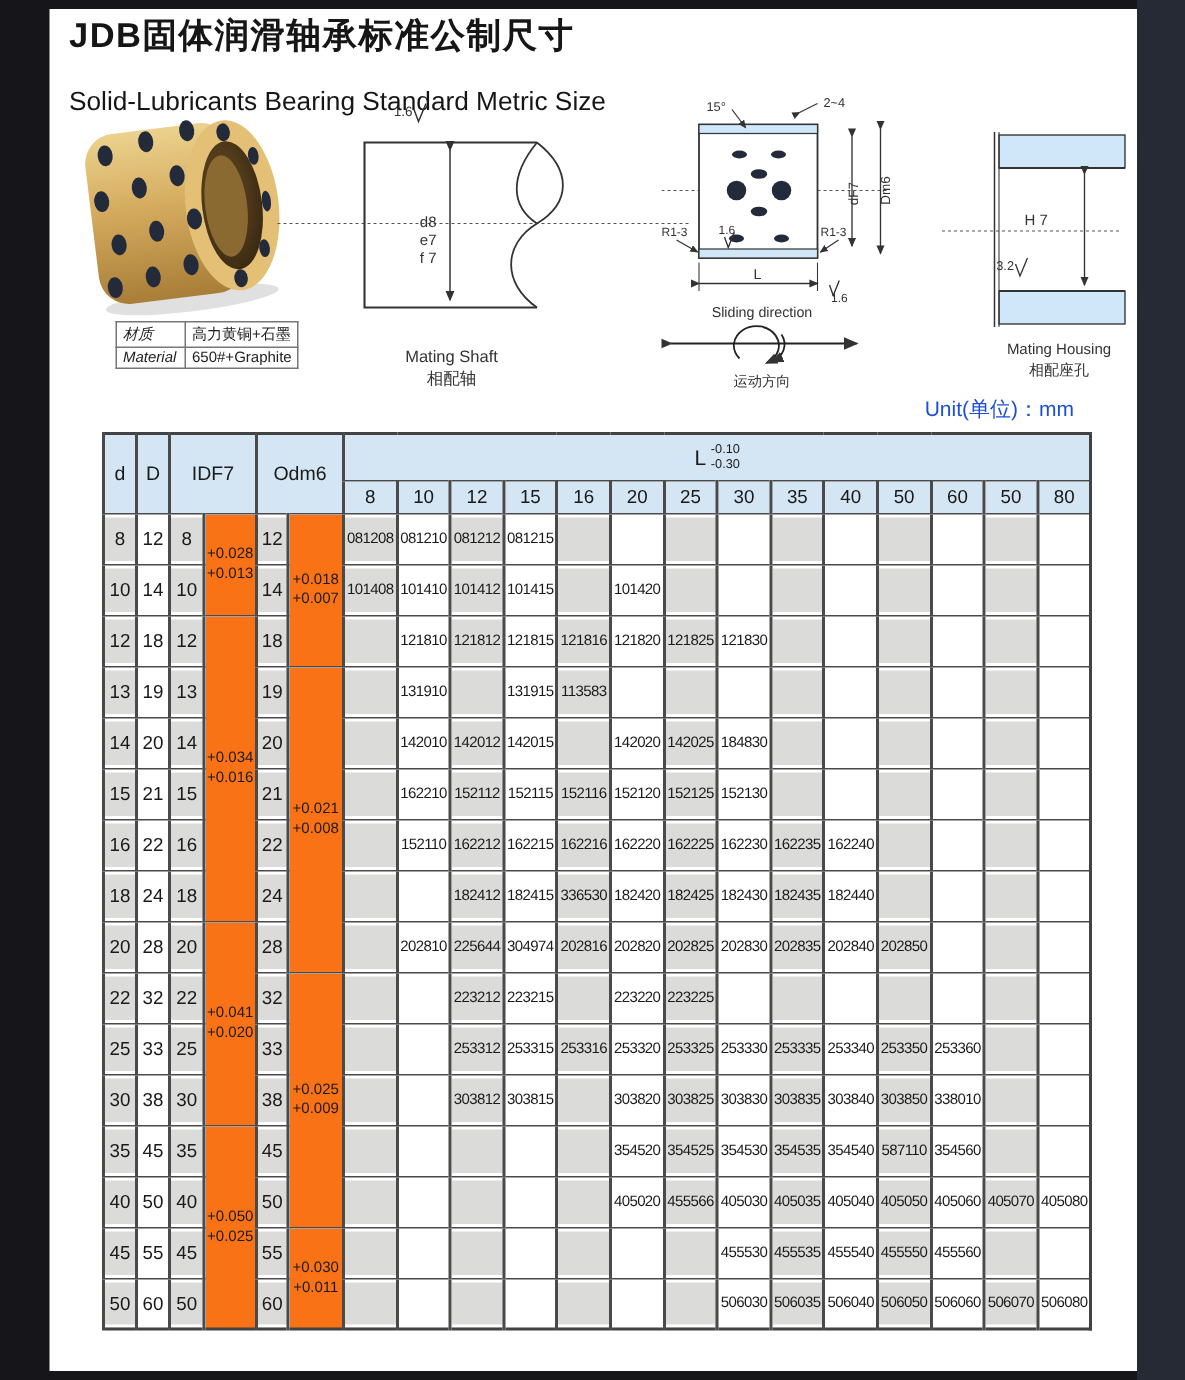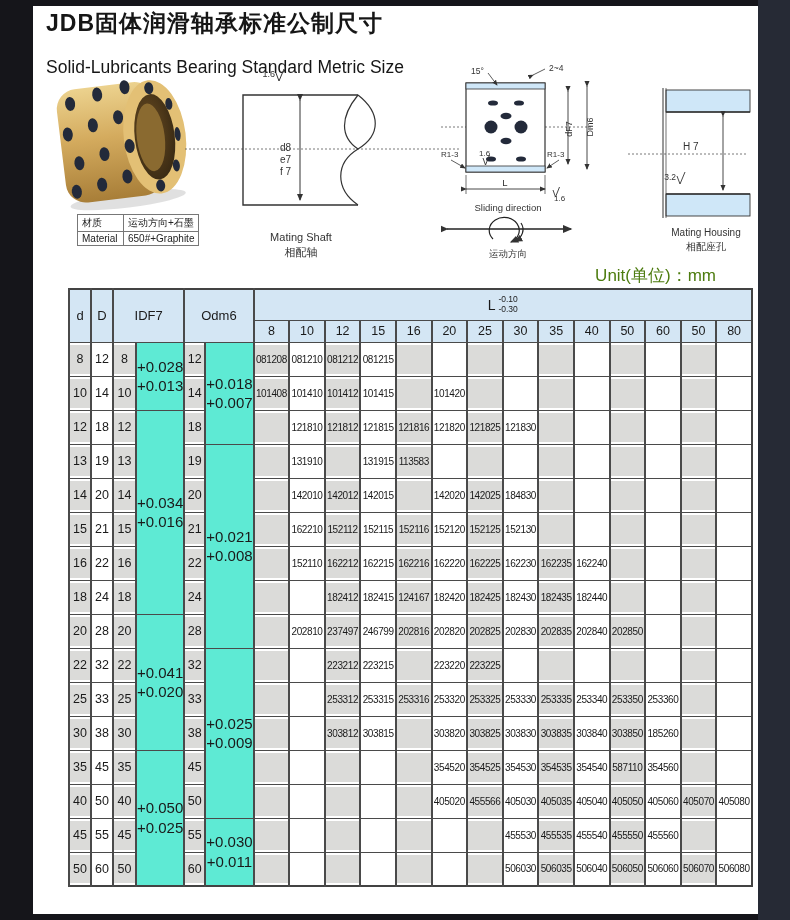--- a/index.html
+++ b/index.html
@@ -5,42 +5,42 @@
   * { margin:0; padding:0; box-sizing:border-box; }
   html,body { width:790px; height:920px; }
   body { position:relative; background:#15151a; font-family:"Liberation Sans",sans-serif; overflow:hidden; color:#1a1a1a; }
   .band-right { position:absolute; top:0; right:0; width:32px; height:920px; background:#262a35; }
   .content { position:absolute; left:33px; top:6px; width:725px; height:908px; background:#ffffff; }
 
   .titles { position:absolute; left:13px; top:2px; }
   .t-zh { font-size:23px; font-weight:bold; letter-spacing:1px; color:#161616; }
   .t-en { font-size:17.5px; color:#161616; margin-top:18px; }
 
-  .unit { position:absolute; top:258px; right:42px; font-size:17px; color:#4d7c0f; }
+  .unit { position:absolute; top:258px; right:42px; font-size:14px; color:#1d4ed8; }
 
   .photo { position:absolute; left:12px; top:64px; }
   .mat { position:absolute; left:44px; top:208px; border-collapse:collapse; }
   .mat td { border:1px solid #777; font-size:10px; color:#222; padding:1px 4px; height:14px; white-space:nowrap; }
-  .mat td.ml { width:46px; }
+  .mat td.ml { width:46px;font-style:italic; }
 
   .drw { position:absolute; }
   .drw text { fill:#333; }
 
   table.spec { position:absolute; left:35px; top:282px; border-collapse:collapse; table-layout:fixed;
                border:2px solid #434343; }
   .spec th, .spec td { border:1px solid #4a4a4a; border-left-width:2px; text-align:center;
                        vertical-align:middle; overflow:hidden; padding:0; font-weight:normal; }
   .hb  { background:#d4e6f4; font-size:13px; height:31px; }
   .lv  { height:22px; font-size:12.5px; }
   .lwrap { display:inline-flex; align-items:center; justify-content:center; gap:3px; }
   .lmain { font-size:14px; }
   .ltol { display:inline-block; font-size:8.5px; line-height:1.15; text-align:left; }
   td.v   { font-size:12.5px; height:34px; }
   td.p   { font-size:10px; letter-spacing:-0.4px; }
-  td.tol { font-size:15px; line-height:1.3; background:#5eead4; }
+  td.tol { font-size:10px; line-height:1.3; background:#f97316; }
   td.g   { background:#dbdbd9; box-shadow: inset 0 2px 0 #fff, inset 0 -2px 0 #fff; }
 </style>
 </head>
 <body>
 
 <div class="band-right"></div>
 
 <div class="content">
 
   <div class="titles">
@@ -85,21 +85,21 @@
           <ellipse cx="128" cy="102" rx="3.5" ry="6"></ellipse>
           <ellipse cx="110" cy="120" rx="4.5" ry="6"></ellipse>
       </g>
     </g>
   </svg>
 
   <table class="mat">
     <tbody>
         <tr>
       <td class="ml">材质</td>
-      <td>运动方向+石墨</td>
+      <td>高力黄铜+石墨</td>
     </tr>
     <tr>
       <td class="ml">Material</td>
       <td>650#+Graphite</td>
     </tr>
   </tbody>
     </table>
 
   <svg class="drw" style="left:150px; top:55px;" width="280" height="200" viewBox="0 0 280 200">
     <defs>
@@ -409,41 +409,41 @@
         </tr>
         <tr>
           <td class="v g">18</td>
           <td class="v">24</td>
           <td class="v g">18</td>
           <td class="v g">24</td>
           <td class="p g"></td>
           <td class="p"></td>
           <td class="p g">182412</td>
           <td class="p">182415</td>
-          <td class="p g">124167</td>
+          <td class="p g">336530</td>
           <td class="p">182420</td>
           <td class="p g">182425</td>
           <td class="p">182430</td>
           <td class="p g">182435</td>
           <td class="p">182440</td>
           <td class="p g"></td>
           <td class="p"></td>
           <td class="p g"></td>
           <td class="p"></td>
         </tr>
         <tr>
           <td class="v g">20</td>
           <td class="v">28</td>
           <td class="v g">20</td>
           <td class="tol" rowspan="4">+0.041<br>+0.020</td>
           <td class="v g">28</td>
           <td class="p g"></td>
           <td class="p">202810</td>
-          <td class="p g">237497</td>
-          <td class="p">246799</td>
+          <td class="p g">225644</td>
+          <td class="p">304974</td>
           <td class="p g">202816</td>
           <td class="p">202820</td>
           <td class="p g">202825</td>
           <td class="p">202830</td>
           <td class="p g">202835</td>
           <td class="p">202840</td>
           <td class="p g">202850</td>
           <td class="p"></td>
           <td class="p g"></td>
           <td class="p"></td>
@@ -498,21 +498,21 @@
           <td class="p"></td>
           <td class="p g">303812</td>
           <td class="p">303815</td>
           <td class="p g"></td>
           <td class="p">303820</td>
           <td class="p g">303825</td>
           <td class="p">303830</td>
           <td class="p g">303835</td>
           <td class="p">303840</td>
           <td class="p g">303850</td>
-          <td class="p">185260</td>
+          <td class="p">338010</td>
           <td class="p g"></td>
           <td class="p"></td>
         </tr>
         <tr>
           <td class="v g">35</td>
           <td class="v">45</td>
           <td class="v g">35</td>
           <td class="tol" rowspan="4">+0.050<br>+0.025</td>
           <td class="v g">45</td>
           <td class="p g"></td>

